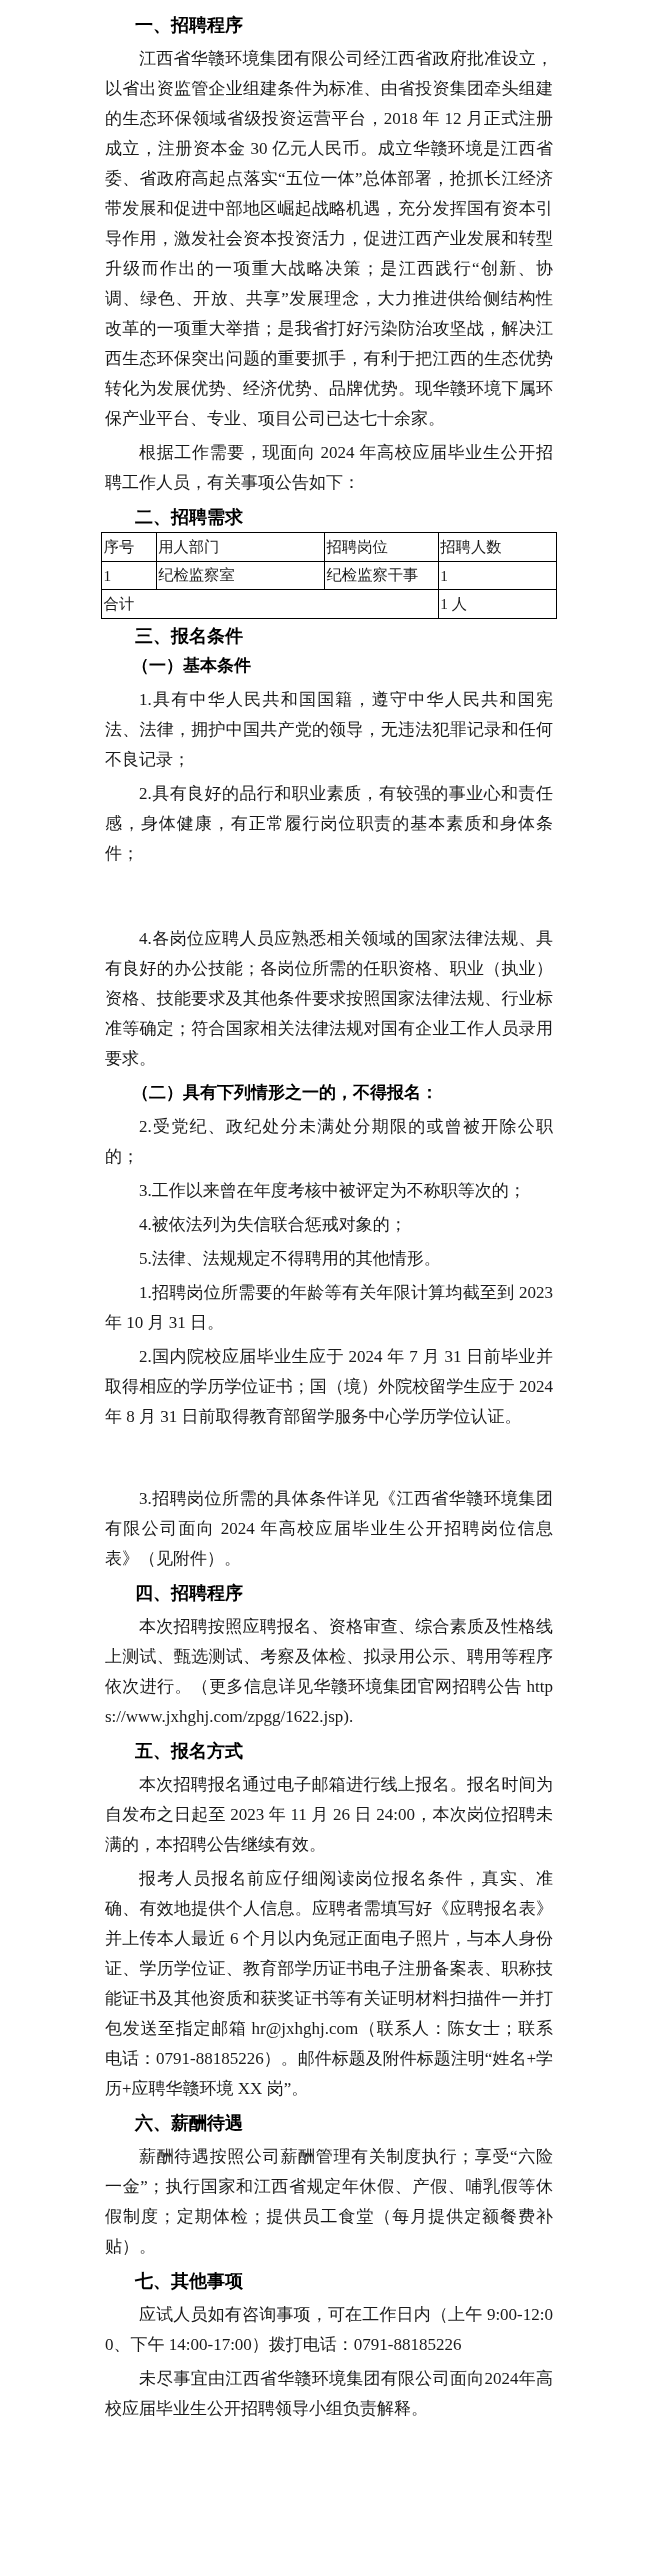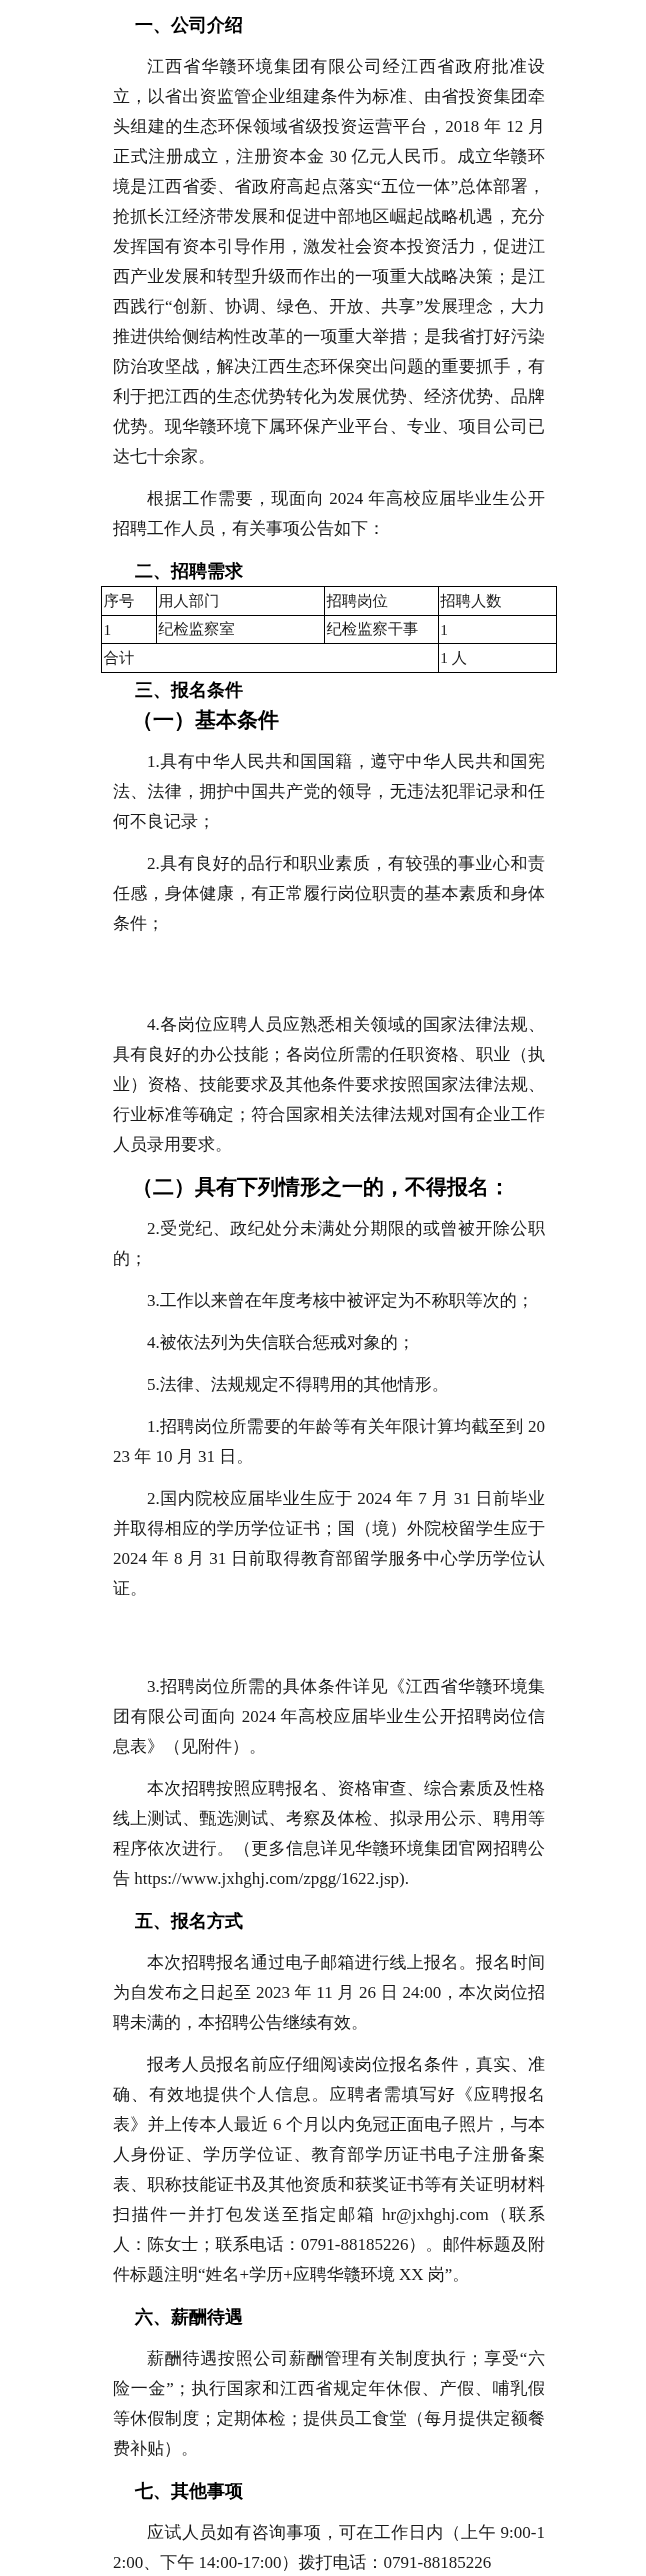--- a/index.html
+++ b/index.html
@@ -20,31 +20,31 @@
   .h1 {
     font-family: "Liberation Sans", "DejaVu Sans", sans-serif;
     font-size: 18px;
     font-weight: 700;
     line-height: 30px;
     margin: 0;
     text-indent: 34px;
     color: #000;
   }
   .h2 {
-    font-size: 21px;
+    font-size: 17px;
     font-weight: 700;
     line-height: 30px;
     margin: 0;
     text-indent: 31px;
     color: #000;
   }
   .body {
     font-size: 17px;
     line-height: 30px;
-    margin: 12px;
+    margin: 4px;
     text-align: justify;
     text-indent: 34px;
     word-break: break-all;
   }
   .spacer-lg { height: 47px; }
   .spacer-md { height: 44px; }
   table.req {
     width: 100%;
     border-collapse: collapse;
     table-layout: fixed;
@@ -63,21 +63,21 @@
   .col-no   { width: 12%; }
   .col-dept { width: 37%; }
   .col-post { width: 25%; }
   .col-cnt  { width: 26%; }
 </style>
 </head>
 <body>
 
 <div class="doc">
 
-  <h2 class="h1">一、公司介绍</h2>
+  <h2 class="h1">一、招聘程序</h2>
   <p class="body">江西省华赣环境集团有限公司经江西省政府批准设立，以省出资监管企业组建条件为标准、由省投资集团牵头组建的生态环保领域省级投资运营平台，2018 年 12 月正式注册成立，注册资本金 30 亿元人民币。成立华赣环境是江西省委、省政府高起点落实“五位一体”总体部署，抢抓长江经济带发展和促进中部地区崛起战略机遇，充分发挥国有资本引导作用，激发社会资本投资活力，促进江西产业发展和转型升级而作出的一项重大战略决策；是江西践行“创新、协调、绿色、开放、共享”发展理念，大力推进供给侧结构性改革的一项重大举措；是我省打好污染防治攻坚战，解决江西生态环保突出问题的重要抓手，有利于把江西的生态优势转化为发展优势、经济优势、品牌优势。现华赣环境下属环保产业平台、专业、项目公司已达七十余家。</p>
   <p class="body">根据工作需要，现面向 2024 年高校应届毕业生公开招聘工作人员，有关事项公告如下：</p>
 
   <h2 class="h1">二、招聘需求</h2>
 
   <table class="req">
     <colgroup>
       <col class="col-no">
         <col class="col-dept">
         <col class="col-post">
@@ -118,20 +118,21 @@
   <p class="body">4.被依法列为失信联合惩戒对象的；</p>
   <p class="body">5.法律、法规规定不得聘用的其他情形。</p>
 
   <p class="body">1.招聘岗位所需要的年龄等有关年限计算均截至到 2023 年 10 月 31 日。</p>
   <p class="body">2.国内院校应届毕业生应于 2024 年 7 月 31 日前毕业并取得相应的学历学位证书；国（境）外院校留学生应于 2024 年 8 月 31 日前取得教育部留学服务中心学历学位认证。</p>
 
   <div class="spacer-md"></div>
 
   <p class="body">3.招聘岗位所需的具体条件详见《江西省华赣环境集团有限公司面向 2024 年高校应届毕业生公开招聘岗位信息表》（见附件）。</p>
 
+  <h2 class="h1">四、招聘程序</h2>
   <p class="body">本次招聘按照应聘报名、资格审查、综合素质及性格线上测试、甄选测试、考察及体检、拟录用公示、聘用等程序依次进行。（更多信息详见华赣环境集团官网招聘公告 https://www.jxhghj.com/zpgg/1622.jsp).</p>
 
   <h2 class="h1">五、报名方式</h2>
   <p class="body">本次招聘报名通过电子邮箱进行线上报名。报名时间为自发布之日起至 2023 年 11 月 26 日 24:00，本次岗位招聘未满的，本招聘公告继续有效。</p>
   <p class="body">报考人员报名前应仔细阅读岗位报名条件，真实、准确、有效地提供个人信息。应聘者需填写好《应聘报名表》并上传本人最近 6 个月以内免冠正面电子照片，与本人身份证、学历学位证、教育部学历证书电子注册备案表、职称技能证书及其他资质和获奖证书等有关证明材料扫描件一并打包发送至指定邮箱 hr@jxhghj.com（联系人：陈女士；联系电话：0791-88185226）。邮件标题及附件标题注明“姓名+学历+应聘华赣环境 XX 岗”。</p>
 
   <h2 class="h1">六、薪酬待遇</h2>
   <p class="body">薪酬待遇按照公司薪酬管理有关制度执行；享受“六险一金”；执行国家和江西省规定年休假、产假、哺乳假等休假制度；定期体检；提供员工食堂（每月提供定额餐费补贴）。</p>
 
   <h2 class="h1">七、其他事项</h2>

